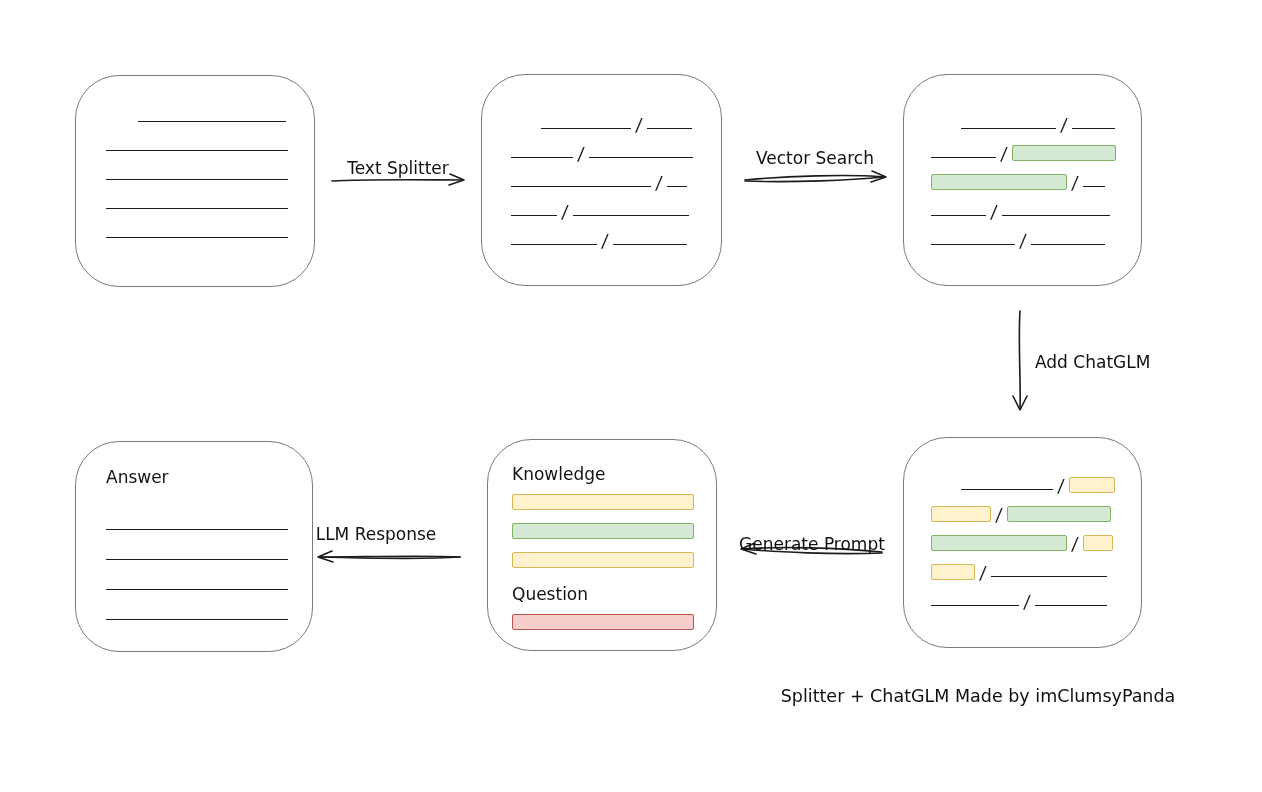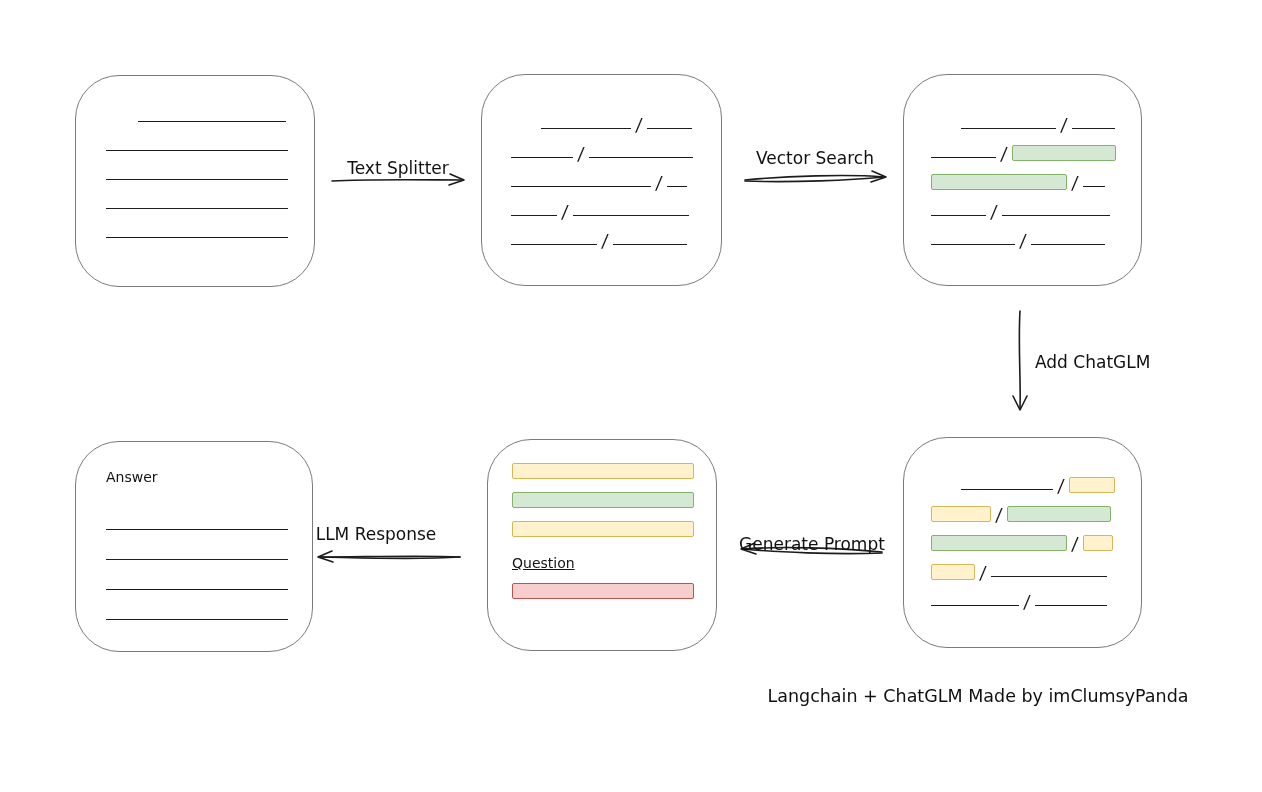--- a/index.html
+++ b/index.html
@@ -21,37 +21,37 @@
   .seg-slash{
     display:inline-block;font-size:18px;line-height:17px;margin:0 5px;
     transform:translateY(1px) skewX(-6deg);color:var(--line-color,#1c1c1c);
   }
   .seg-chunk{
     display:inline-block;height:16px;border-radius:2px;border:1px solid;box-sizing:border-box;
   }
   .chunk-green{background:var(--green-fill,#d5e8d4);border-color:var(--green-border,#82b366);}
   .chunk-yellow{background:var(--yellow-fill,#fff2cc);border-color:var(--yellow-border,#d6b656);}
   .chunk-red{background:var(--red-fill,#f8cecc);border-color:var(--red-border,#b85450);}
-  .doc-heading{font-size:14px;line-height:20px;color:#141414;}
+  .doc-heading{font-size:17px;line-height:20px;color:#141414;}
 
   
   #node-source {left:75px; top:75px; width:240px;height:212px;}
   #node-source  .doc-content{padding:32px 0 0 30px;gap:12px;}
   #node-split  {left:481px;top:74px; width:241px;height:212px;}
   #node-split   .doc-content{padding:40px 0 0 29px;gap:12px;}
   #node-vector {left:903px;top:74px; width:239px;height:212px;}
   #node-vector  .doc-content{padding:40px 0 0 27px;gap:12px;}
   #node-context{left:903px;top:437px;width:239px;height:211px;}
   #node-context .doc-content{padding:38px 0 0 27px;gap:12px;}
   #node-prompt {left:487px;top:439px;width:230px;height:212px;}
   #node-prompt  .doc-content{padding:24px 0 0 24px;gap:14px;}
   #node-prompt  .doc-row{height:15px;}
   #node-prompt  .doc-heading{margin:0;}
   #node-prompt  .doc-heading + .doc-row{margin-top:-3px;}
-  #node-prompt  .doc-row + .doc-heading{margin-top:2px;text-decoration:underline;}
+  #node-prompt  .doc-row + .doc-heading{margin-top:2px;}
   #node-answer {left:75px; top:441px;width:238px;height:211px;}
   #node-answer  .doc-content{padding:25px 0 0 30px;gap:13px;}
   #node-answer  .doc-heading{margin-bottom:16px;}
 
   
   .arrow-svg{position:absolute;overflow:visible;}
   .arrow-svg path{fill:none;stroke:var(--line-color,#1c1c1c);stroke-width:1.6;
     stroke-linecap:round;stroke-linejoin:round;}
   #arrow-text-splitter {left:330px;top:168px;}
   #arrow-vector-search {left:742px;top:166px;}
@@ -178,20 +178,21 @@
         </div>
         <div class="doc-row">
           <span class="seg-line" style="width: 88px;"></span>
           <span class="seg-slash">/</span>
           <span class="seg-line" style="width: 72px;"></span>
         </div>
       </div>
   </div>
   <div class="doc-box" id="node-prompt">
     <div class="doc-content">
+        <div class="doc-heading">Knowledge</div>
         <div class="doc-row">
           <span class="seg-chunk chunk-yellow" style="width: 182px;"></span>
         </div>
         <div class="doc-row">
           <span class="seg-chunk chunk-green" style="width: 182px;"></span>
         </div>
         <div class="doc-row">
           <span class="seg-chunk chunk-yellow" style="width: 182px;"></span>
         </div>
         <div class="doc-heading">Question</div>
@@ -241,14 +242,14 @@
     <path d="M148,12 C105,15 55,13 8,12"></path>
     <path d="M20,6 L6,12 L21,17"></path>
   </svg>
 
   <div class="arrow-label" id="label-text-splitter">Text Splitter</div>
   <div class="arrow-label" id="label-vector-search">Vector Search</div>
   <div class="arrow-label" id="label-add-context">Add ChatGLM</div>
   <div class="arrow-label" id="label-generate-prompt">Generate Prompt</div>
   <div class="arrow-label" id="label-llm-response">LLM Response</div>
 
-  <div class="caption">Langchain + ChatGLM Made by imClumsyPanda</div>
+  <div class="caption">Splitter + ChatGLM Made by imClumsyPanda</div>
 </div>
 
 </body></html>

